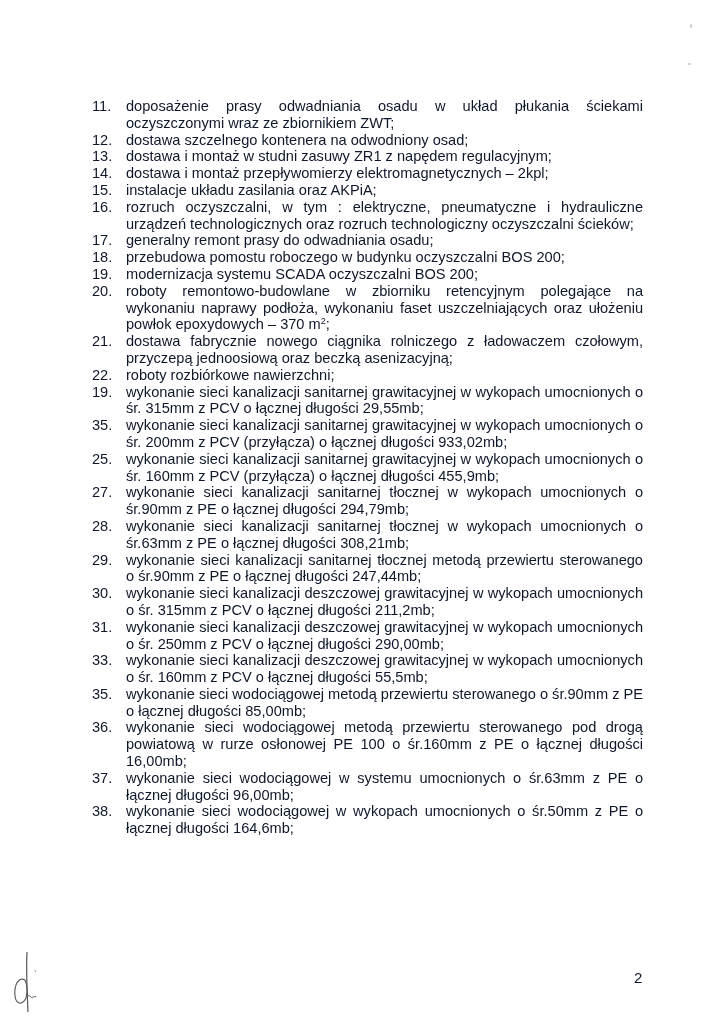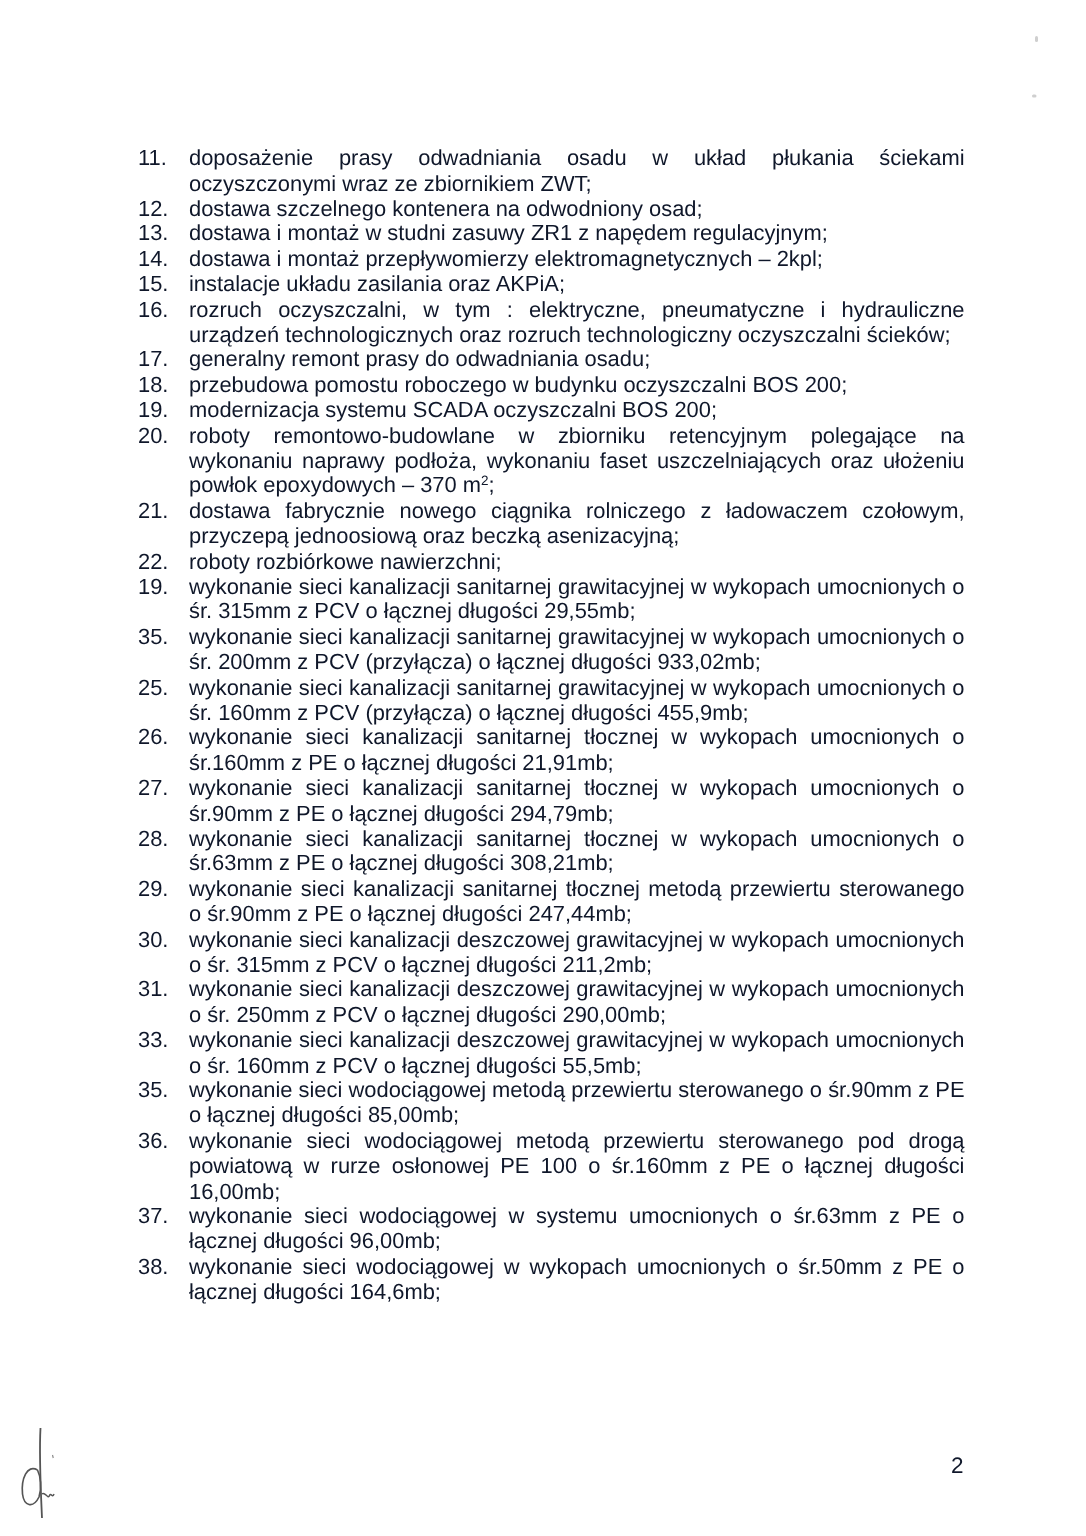--- a/index.html
+++ b/index.html
@@ -93,24 +93,20 @@
       </li>
       <li class="item">
         <span class="num">35.</span>
         <span class="txt"><span>wykonanie sieci kanalizacji sanitarnej grawitacyjnej w wykopach umocnionych o śr. 200mm z PCV (przyłącza) o łącznej długości 933,02mb;</span></span>
       </li>
       <li class="item">
         <span class="num">25.</span>
         <span class="txt"><span>wykonanie sieci kanalizacji sanitarnej grawitacyjnej w wykopach umocnionych o śr. 160mm z PCV (przyłącza) o łącznej długości 455,9mb;</span></span>
       </li>
       <li class="item">
-        <span class="num">26.</span>
-        <span class="txt"><span>wykonanie sieci kanalizacji sanitarnej tłocznej w wykopach umocnionych o śr.160mm z PE o łącznej długości 21,91mb;</span></span>
-      </li>
-      <li class="item">
         <span class="num">27.</span>
         <span class="txt"><span>wykonanie sieci kanalizacji sanitarnej tłocznej w wykopach umocnionych o śr.90mm z PE o łącznej długości 294,79mb;</span></span>
       </li>
       <li class="item">
         <span class="num">28.</span>
         <span class="txt"><span>wykonanie sieci kanalizacji sanitarnej tłocznej w wykopach umocnionych o śr.63mm z PE o łącznej długości 308,21mb;</span></span>
       </li>
       <li class="item">
         <span class="num">29.</span>
         <span class="txt"><span>wykonanie sieci kanalizacji sanitarnej tłocznej metodą przewiertu sterowanego o śr.90mm z PE o łącznej długości 247,44mb;</span></span>

